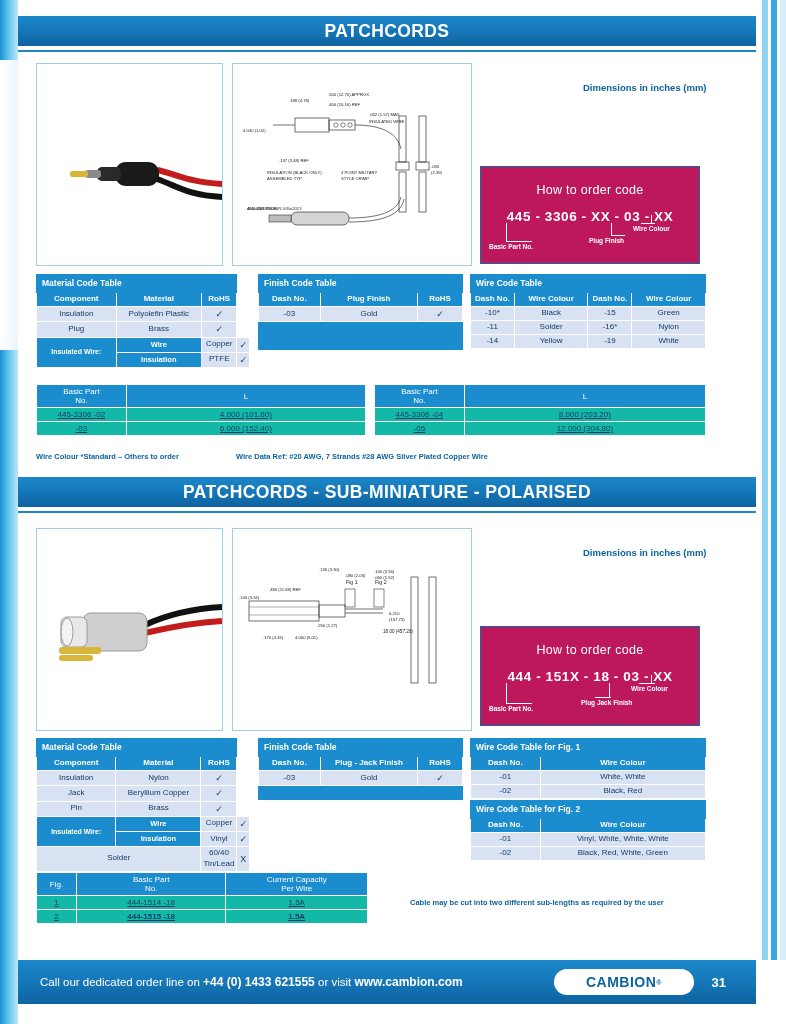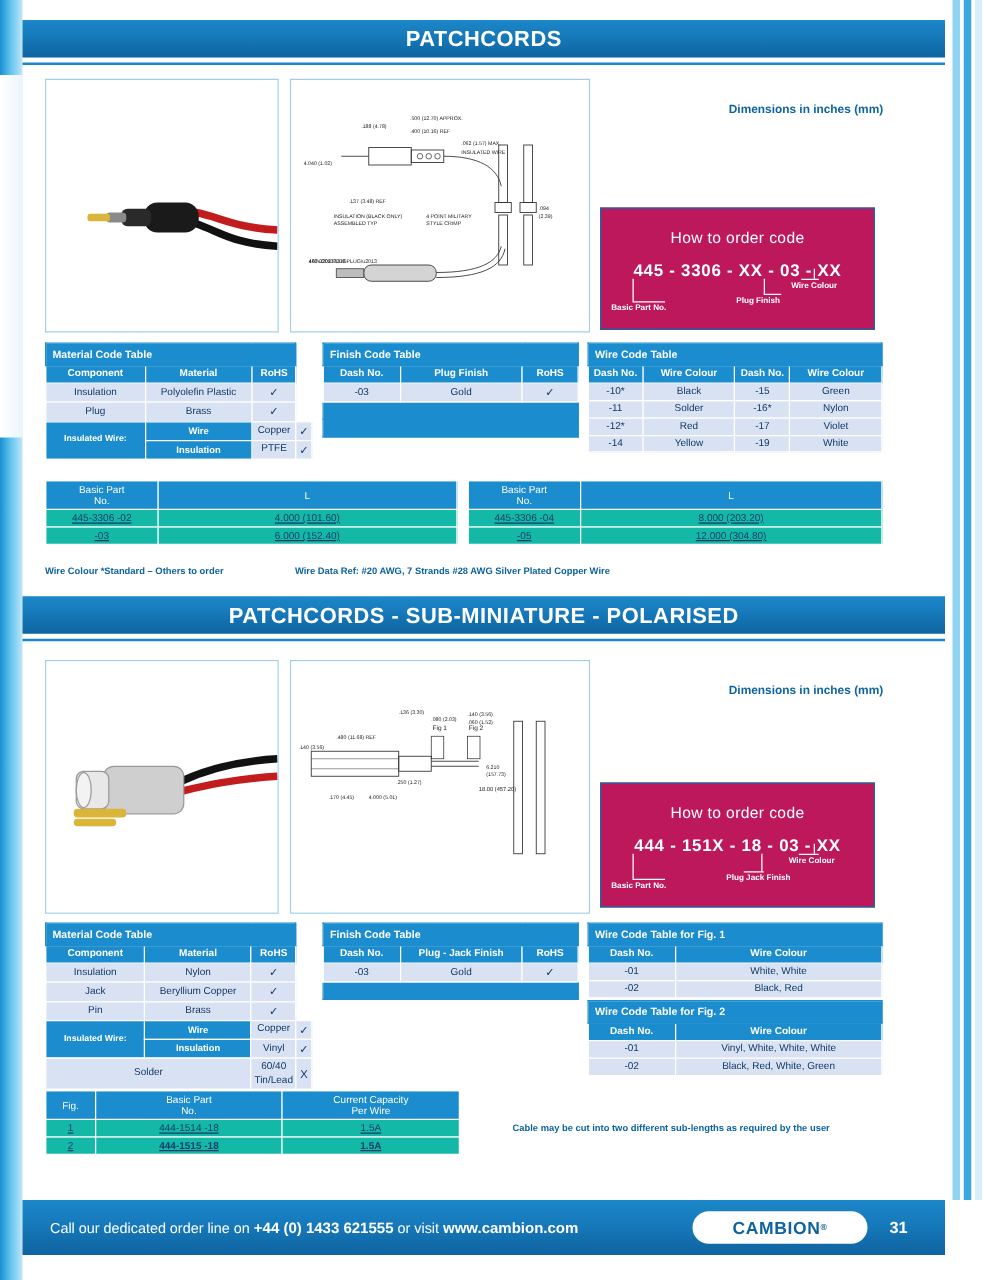--- a/index.html
+++ b/index.html
@@ -269,26 +269,20 @@
     <td class="cell">-15</td>
     <td class="cell">Green</td>
   </tr>
   <tr>
     <td class="cell">-11</td>
     <td class="cell">Solder</td>
     <td class="cell">-16*</td>
     <td class="cell">Nylon</td>
   </tr>
   <tr>
-    <td class="cell">-12*</td>
-    <td class="cell">Red</td>
-    <td class="cell">-17</td>
-    <td class="cell">Violet</td>
-  </tr>
-  <tr>
     <td class="cell">-14</td>
     <td class="cell">Yellow</td>
     <td class="cell">-19</td>
     <td class="cell">White</td>
   </tr>
 </tbody>
   </table>
 
 <table class="bp" style="left:36px; top:384px; width:330px;">
   <tbody>

